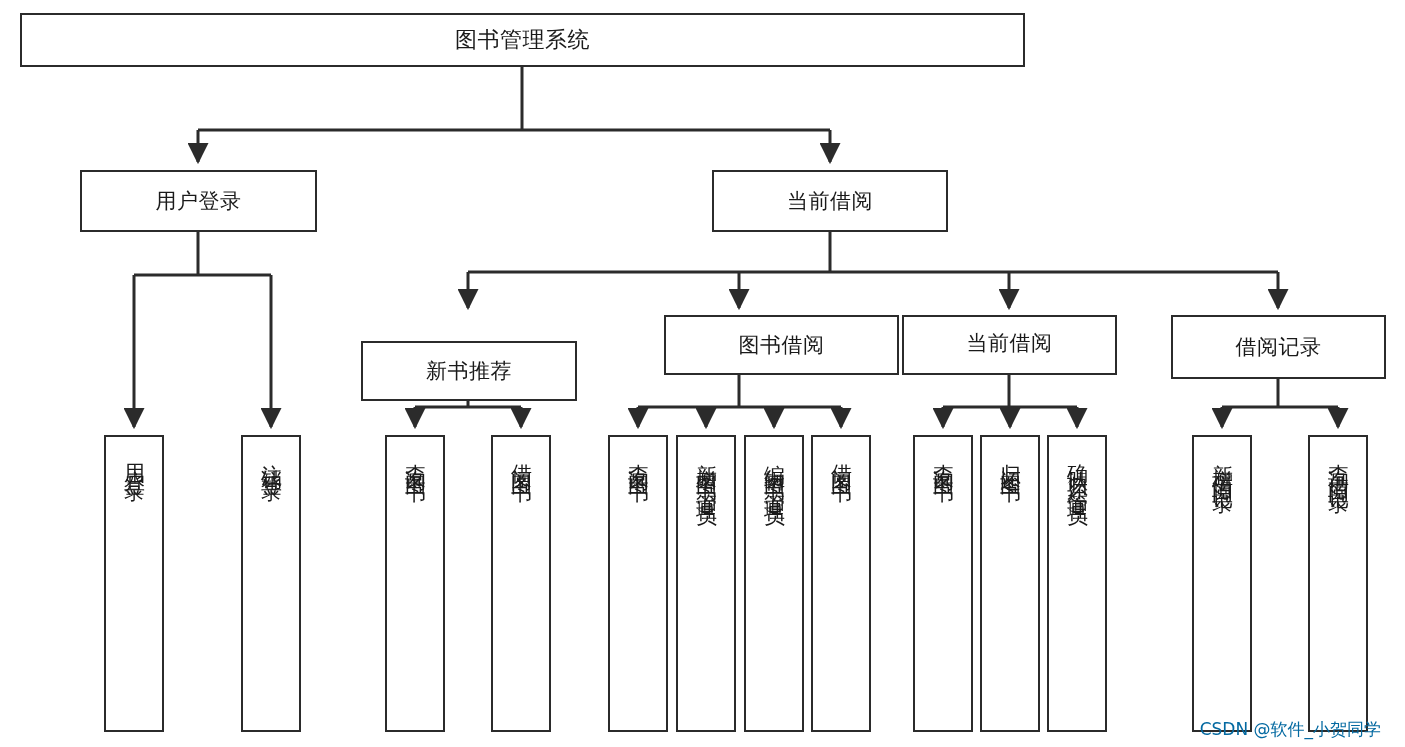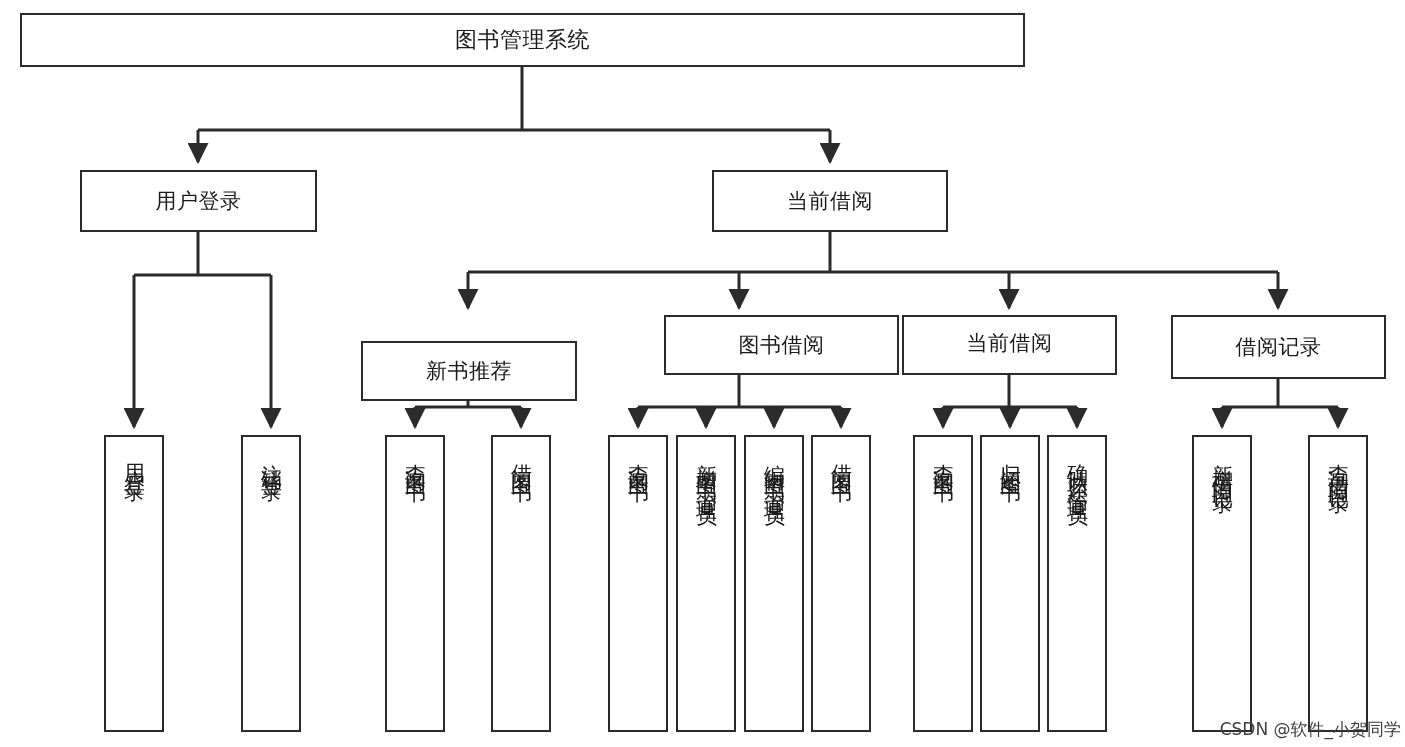--- a/index.html
+++ b/index.html
@@ -60,24 +60,24 @@
     writing-mode: vertical-rl;
     text-orientation: upright;
     font-size: 21px;
     line-height: 1.0;
     letter-spacing: 6px;
     white-space: nowrap;
   }
   
   #watermark {
     position: absolute;
-    right: 4px;
+    right: 24px;
     bottom: 6px;
     font-size: 17px;
-    color: #404040;
+    color: #0369a1;
     white-space: nowrap;
     font-family: "DejaVu Sans", "Liberation Sans", sans-serif;
     margin-top: 32px;
   }
 </style>
 </head>
 <body>
 
 <div id="canvas">
 

